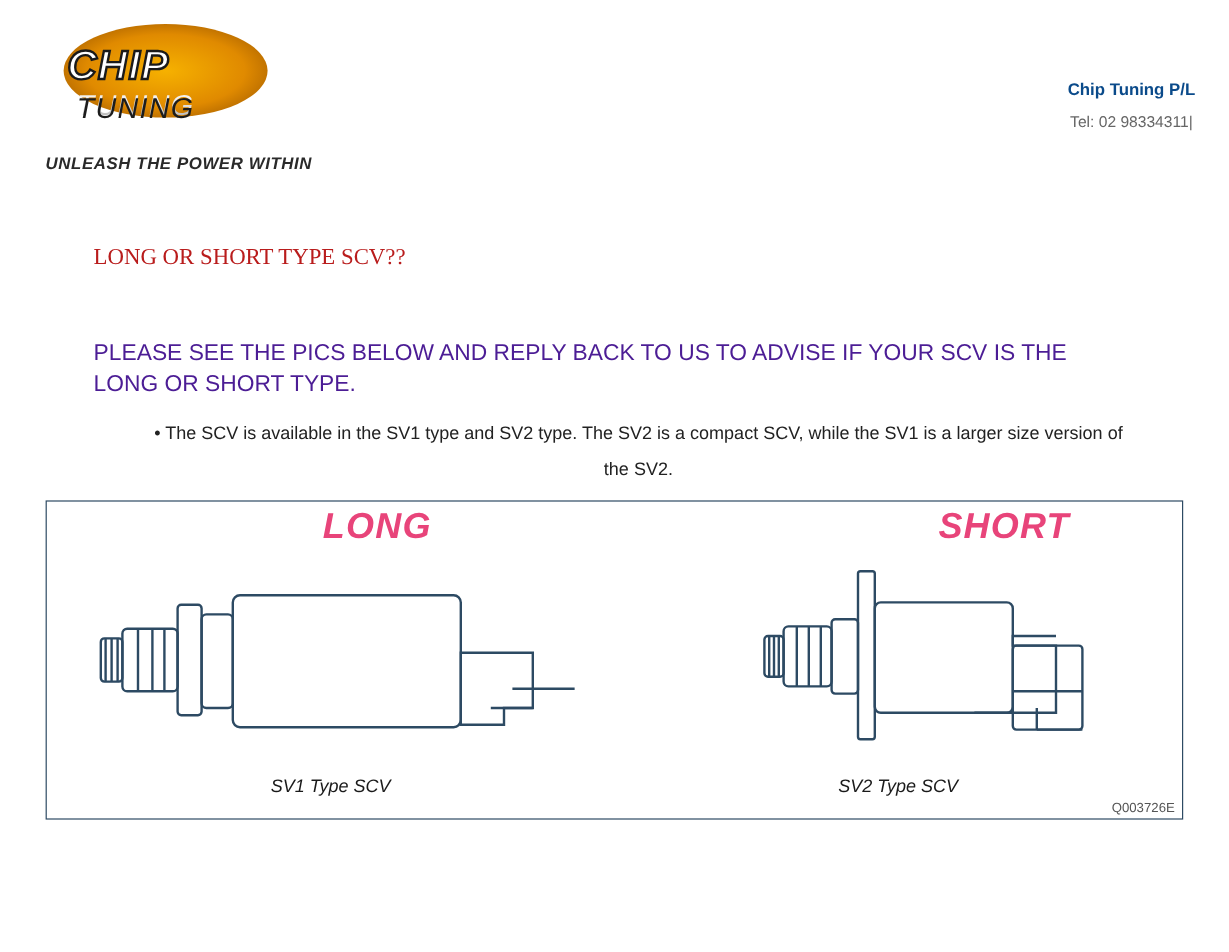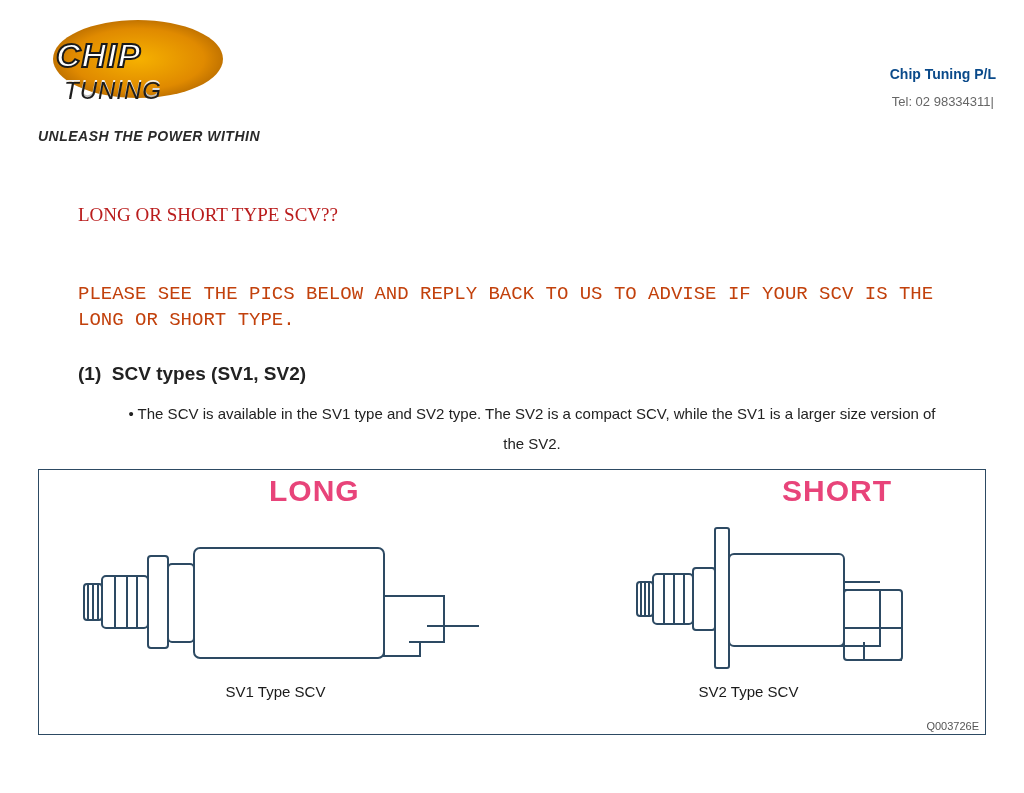--- a/index.html
+++ b/index.html
@@ -11,29 +11,29 @@
   .logo .chip{position:absolute;top:16px;left:18px;font-family:Arial Black,Arial,sans-serif;font-size:34px;font-weight:900;font-style:italic;color:#fff;-webkit-text-stroke:2px #1a1a1a;letter-spacing:1px;}
   .logo .tuning{position:absolute;top:55px;left:26px;font-family:Arial Black,Arial,sans-serif;font-size:24px;font-weight:400;font-style:italic;letter-spacing:1px;color:#fff;background:linear-gradient(to bottom,#fff 0%,#dcdcdc 50%,#9a9a9a 100%);-webkit-background-clip:text;background-clip:text;-webkit-text-fill-color:transparent;text-shadow:0 2px 0 #1c1c1c;}
   .logo .tuning::before{content:"";position:absolute;left:-6px;top:3px;width:195px;height:24px;background:#1b1b1b;border-radius:4px;z-index:-1;transform:skewX(-8deg);}
   .tagline{position:absolute;top:128px;left:38px;font-family:Arial Black,Arial,sans-serif;font-style:italic;font-weight:900;font-size:14px;letter-spacing:0.5px;color:#2a2a2a;}
   .company{position:absolute;right:28px;top:38px;text-align:center;margin-top:28px;}
   .company .nm{color:#0a4a8a;font-weight:bold;font-size:14px;}
   .company .tel{color:#666;font-size:13px;margin-top:12px;}
   
   .body{padding:0 78px 0 78px;}
   .q{font-family:"Times New Roman",serif;font-size:19px;color:#b91c1c;margin-top:44px;}
-  .instr{font-family:Liberation Mono, monospace;font-size:19px;color:#c2410c;margin-top:56px;line-height:1.35;}
+  .instr{font-family:Liberation Sans, sans-serif;font-size:19px;color:#4c1d95;margin-top:56px;line-height:1.35;}
   .see{font-family:"Times New Roman",serif;font-size:19px;margin-top:24px;}
   .sect{font-family:Arial,sans-serif;font-size:19px;font-weight:bold;margin:30px 0 0 0;}
   .sect .num{display:inline-block;}
   .bullet{margin:14px 0 0 40px;font-size:15px;line-height:2.0;text-align:center;}
   .bullet::before{content:"• ";}
   
   .fig{margin:10px 38px 0 38px;border:1px solid #2d4a63;height:264px;position:relative;background:#fff;}
-  .panel{position:absolute;top:0;bottom:16px;width:50%;}
+  .panel{position:absolute;top:0;bottom:0;width:50%;font-style:italic;}
   .panel.left{left:0;}
   .panel.right{right:0;}
   .lbltop{position:absolute;top:4px;font-family:Arial Black,Arial,sans-serif;font-weight:900;font-size:30px;color:#e8447a;text-shadow:1px 1px 0 #fff,-1px -1px 0 #fff,1px -1px 0 #fff,-1px 1px 0 #fff;letter-spacing:1px;}
   .panel.left .lbltop{left:230px;}
   .panel.right .lbltop{left:270px;}
   .caption{position:absolute;bottom:18px;width:100%;text-align:center;font-size:15px;color:#1a1a1a;}
   .code{position:absolute;right:6px;bottom:2px;font-size:11px;color:#555;}
   .scv{position:absolute;}
   .panel.left .scv{left:40px;top:56px;}
   .panel.right .scv{left:120px;top:50px;}
@@ -52,24 +52,20 @@
     <div class="tagline">UNLEASH THE POWER WITHIN</div>
     <div class="company">
       <div class="nm">Chip Tuning P/L</div>
       <div class="tel">Tel: 02 98334311|</div>
     </div>
   </div>
 
   <div class="body">
     <div class="q">LONG OR SHORT TYPE SCV??</div>
     <div class="instr">PLEASE SEE THE PICS BELOW AND REPLY BACK TO US TO ADVISE IF YOUR SCV IS THE LONG OR SHORT TYPE.</div>
-    <div class="sect">
-      <span class="num">(1)</span>&nbsp;
-      <span>SCV types (SV1, SV2)</span>
-    </div>
     <div class="bullet">The SCV is available in the SV1 type and SV2 type. The SV2 is a compact SCV, while the SV1 is a larger size version of the SV2.</div>
   </div>
 
   <div class="fig">
 
     <div class="panel left">
       <div class="lbltop">LONG</div>
       <svg class="scv" width="400" height="160" viewBox="0 0 400 160">
         <g fill="none" stroke="#2d4a63" stroke-width="2">
 

